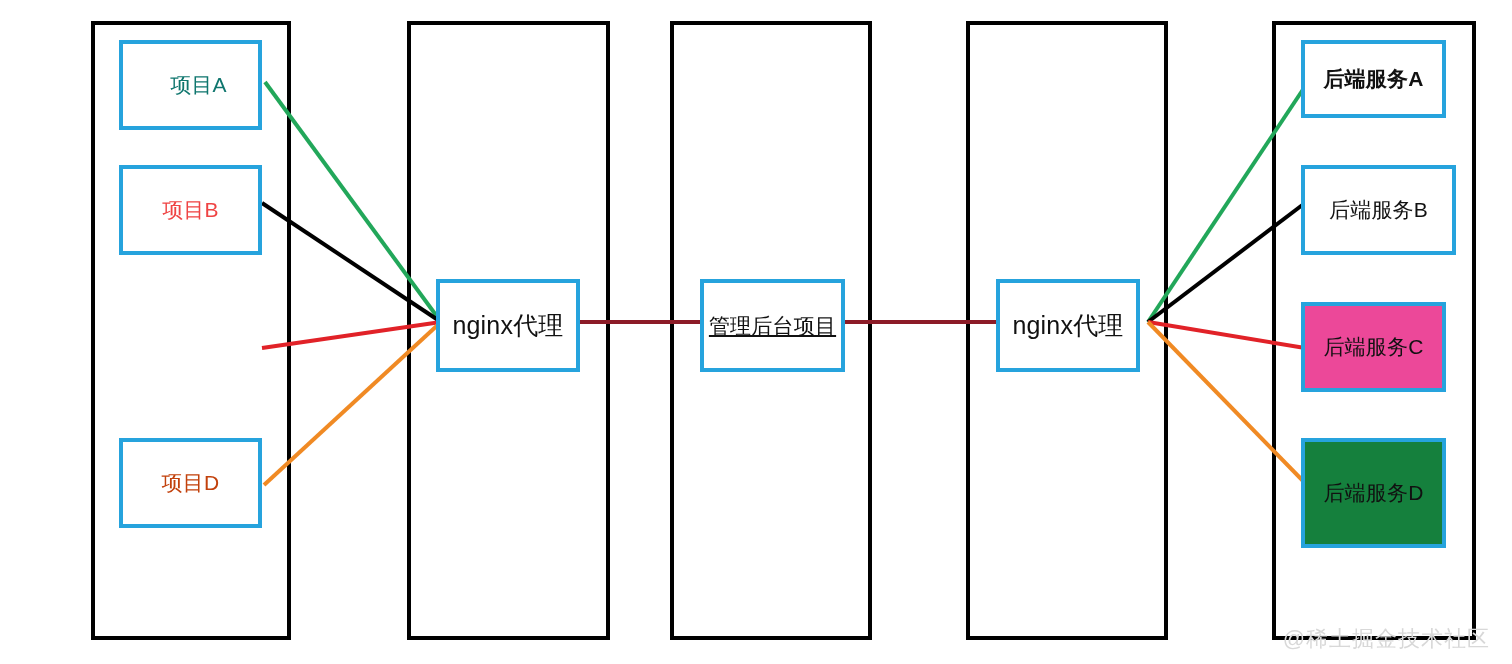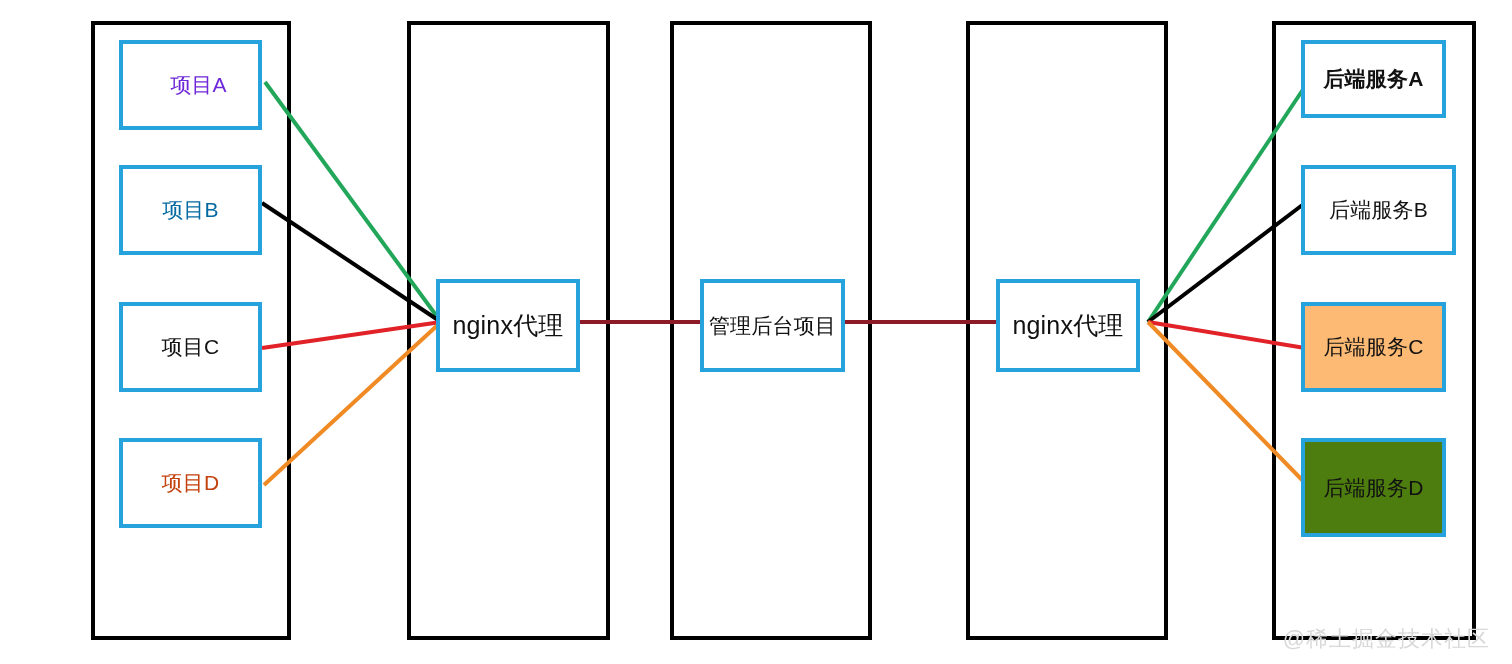--- a/index.html
+++ b/index.html
@@ -78,49 +78,46 @@
       <line x1="264" y1="485" x2="441" y2="322" stroke="#f08a24" stroke-width="4" stroke-linecap="butt"></line>
       <line x1="580" y1="322" x2="700" y2="322" stroke="#8c1b27" stroke-width="4" stroke-linecap="butt"></line>
       <line x1="845" y1="322" x2="996" y2="322" stroke="#8c1b27" stroke-width="4" stroke-linecap="butt"></line>
       <line x1="1148" y1="322" x2="1308" y2="82" stroke="#22a75a" stroke-width="4" stroke-linecap="butt"></line>
       <line x1="1148" y1="322" x2="1305" y2="203" stroke="#000000" stroke-width="4" stroke-linecap="butt"></line>
       <line x1="1148" y1="322" x2="1305" y2="348" stroke="#e12228" stroke-width="4" stroke-linecap="butt"></line>
       <line x1="1148" y1="322" x2="1307" y2="485" stroke="#f08a24" stroke-width="4" stroke-linecap="butt"></line>
     </svg>
 
   <div class="nodelayer" id="nodes-layer">
-      <div class="node" style="left: 119px; top: 40px; width: 143px; height: 90px; border-color: rgb(38, 163, 221); background: rgb(255, 255, 255); color: #6d28d9; padding-left: 16px;">
+      <div class="node" style="left: 119px; top: 40px; width: 143px; height: 90px; border-color: rgb(38, 163, 221); background: rgb(255, 255, 255); color: #0f766e; padding-left: 16px;">
         <span>项目A</span>
       </div>
-      <div class="node" style="left: 119px; top: 165px; width: 143px; height: 90px; border-color: rgb(38, 163, 221); background: rgb(255, 255, 255); color: #0369a1;">
+      <div class="node" style="left: 119px; top: 165px; width: 143px; height: 90px; border-color: rgb(38, 163, 221); background: rgb(255, 255, 255); color: #ef4444;">
         <span>项目B</span>
-      </div>
-      <div class="node" style="left: 119px; top: 302px; width: 143px; height: 90px; border-color: rgb(38, 163, 221); background: rgb(255, 255, 255); color: rgb(17, 17, 17);">
-        <span>项目C</span>
       </div>
       <div class="node" style="left: 119px; top: 438px; width: 143px; height: 90px; border-color: rgb(38, 163, 221); background: rgb(255, 255, 255); color: #c2410c;">
         <span>项目D</span>
       </div>
       <div class="node proxy" style="left: 436px; top: 279px; width: 144px; height: 93px; border-color: rgb(38, 163, 221); background: rgb(255, 255, 255); color: rgb(17, 17, 17);">
         <span>nginx代理</span>
       </div>
-      <div class="node admin" style="left: 700px; top: 279px; width: 145px; height: 93px; border-color: rgb(38, 163, 221); background: rgb(255, 255, 255); color: rgb(17, 17, 17);">
+      <div class="node admin" style="left: 700px; top: 279px; width: 145px; height: 93px; border-color: rgb(38, 163, 221); background: rgb(255, 255, 255); color: rgb(17, 17, 17); text-decoration: underline;">
         <span>管理后台项目</span>
       </div>
       <div class="node proxy" style="left: 996px; top: 279px; width: 144px; height: 93px; border-color: rgb(38, 163, 221); background: rgb(255, 255, 255); color: rgb(17, 17, 17);">
         <span>nginx代理</span>
       </div>
       <div class="node" style="left: 1301px; top: 40px; width: 145px; height: 78px; border-color: rgb(38, 163, 221); background: rgb(255, 255, 255); color: rgb(17, 17, 17); font-weight: bold;">
         <span>后端服务A</span>
       </div>
       <div class="node" style="left: 1301px; top: 165px; width: 155px; height: 90px; border-color: rgb(38, 163, 221); background: rgb(255, 255, 255); color: rgb(17, 17, 17);">
         <span>后端服务B</span>
       </div>
-      <div class="node" style="left: 1301px; top: 302px; width: 145px; height: 90px; border-color: rgb(38, 163, 221); background: #fdba74; color: rgb(17, 17, 17);">
+      <div class="node" style="left: 1301px; top: 302px; width: 145px; height: 90px; border-color: rgb(38, 163, 221); background: #ec4899; color: rgb(17, 17, 17);">
         <span>后端服务C</span>
       </div>
-      <div class="node" style="left: 1301px; top: 438px; width: 145px; height: 99px; border-color: rgb(38, 163, 221); background: #4d7c0f; color: rgb(17, 17, 17);">
+      <div class="node" style="left: 1301px; top: 438px; width: 145px; height: 110px; border-color: rgb(38, 163, 221); background: #15803d; color: rgb(17, 17, 17);">
         <span>后端服务D</span>
       </div>
     </div>
 
   <div class="watermark">@稀土掘金技术社区</div>
 </div>
 
 </body></html>

